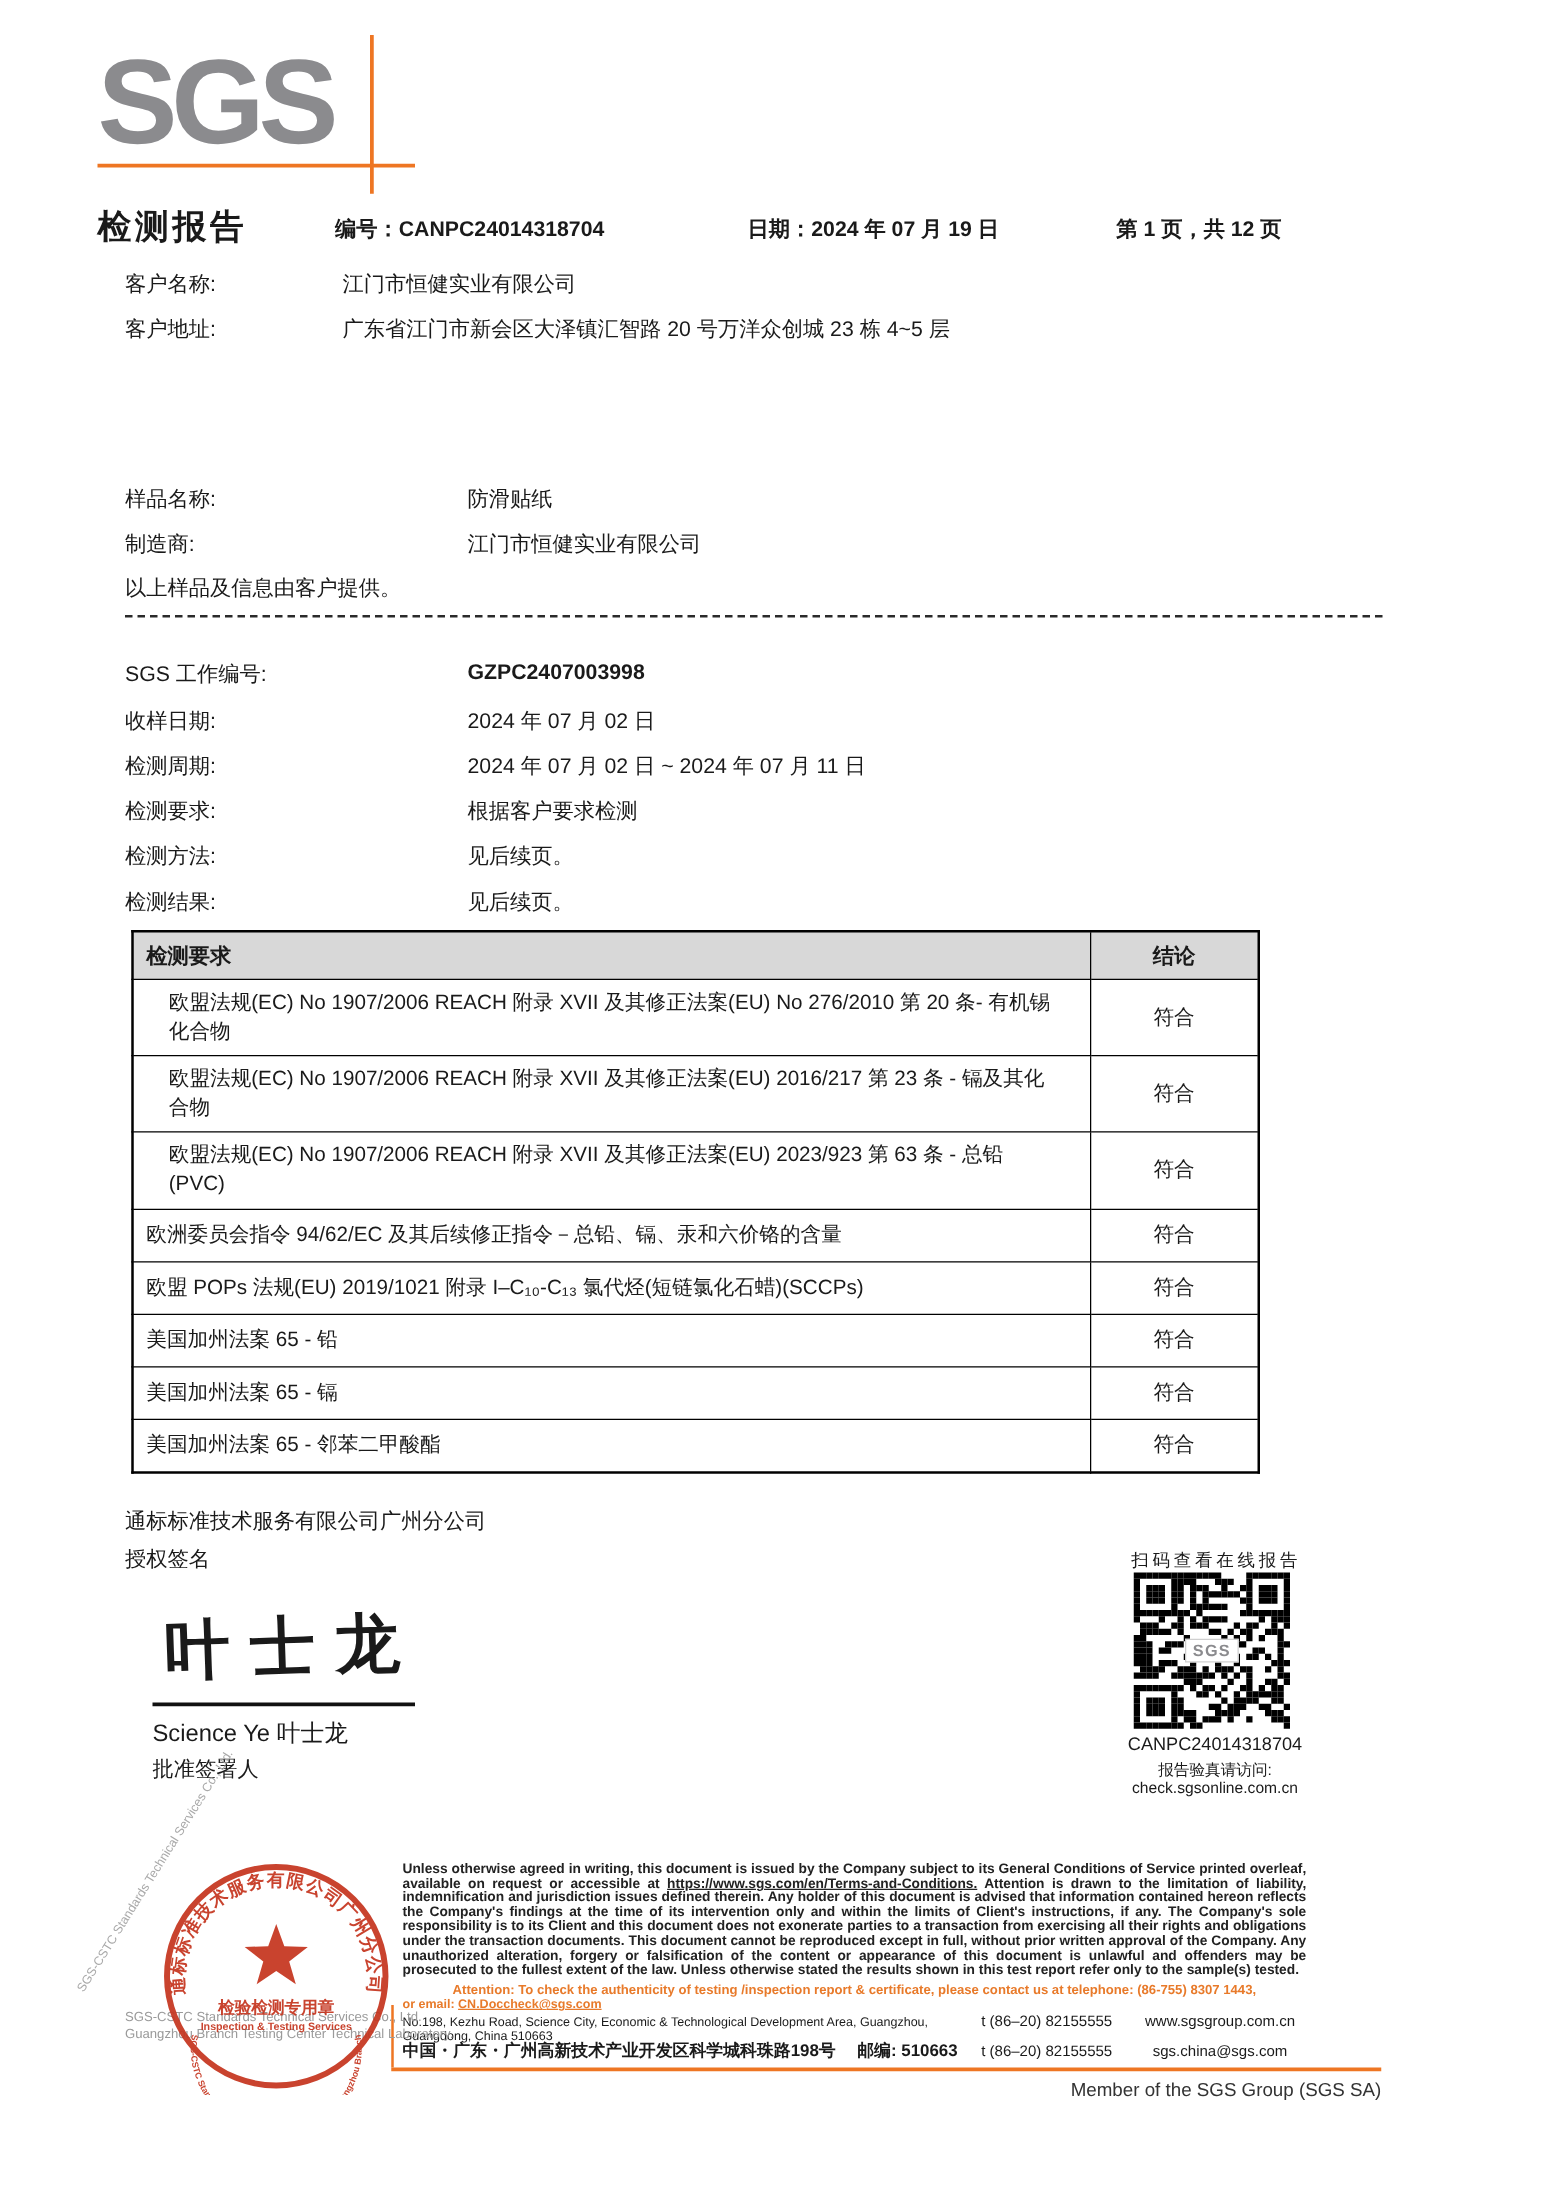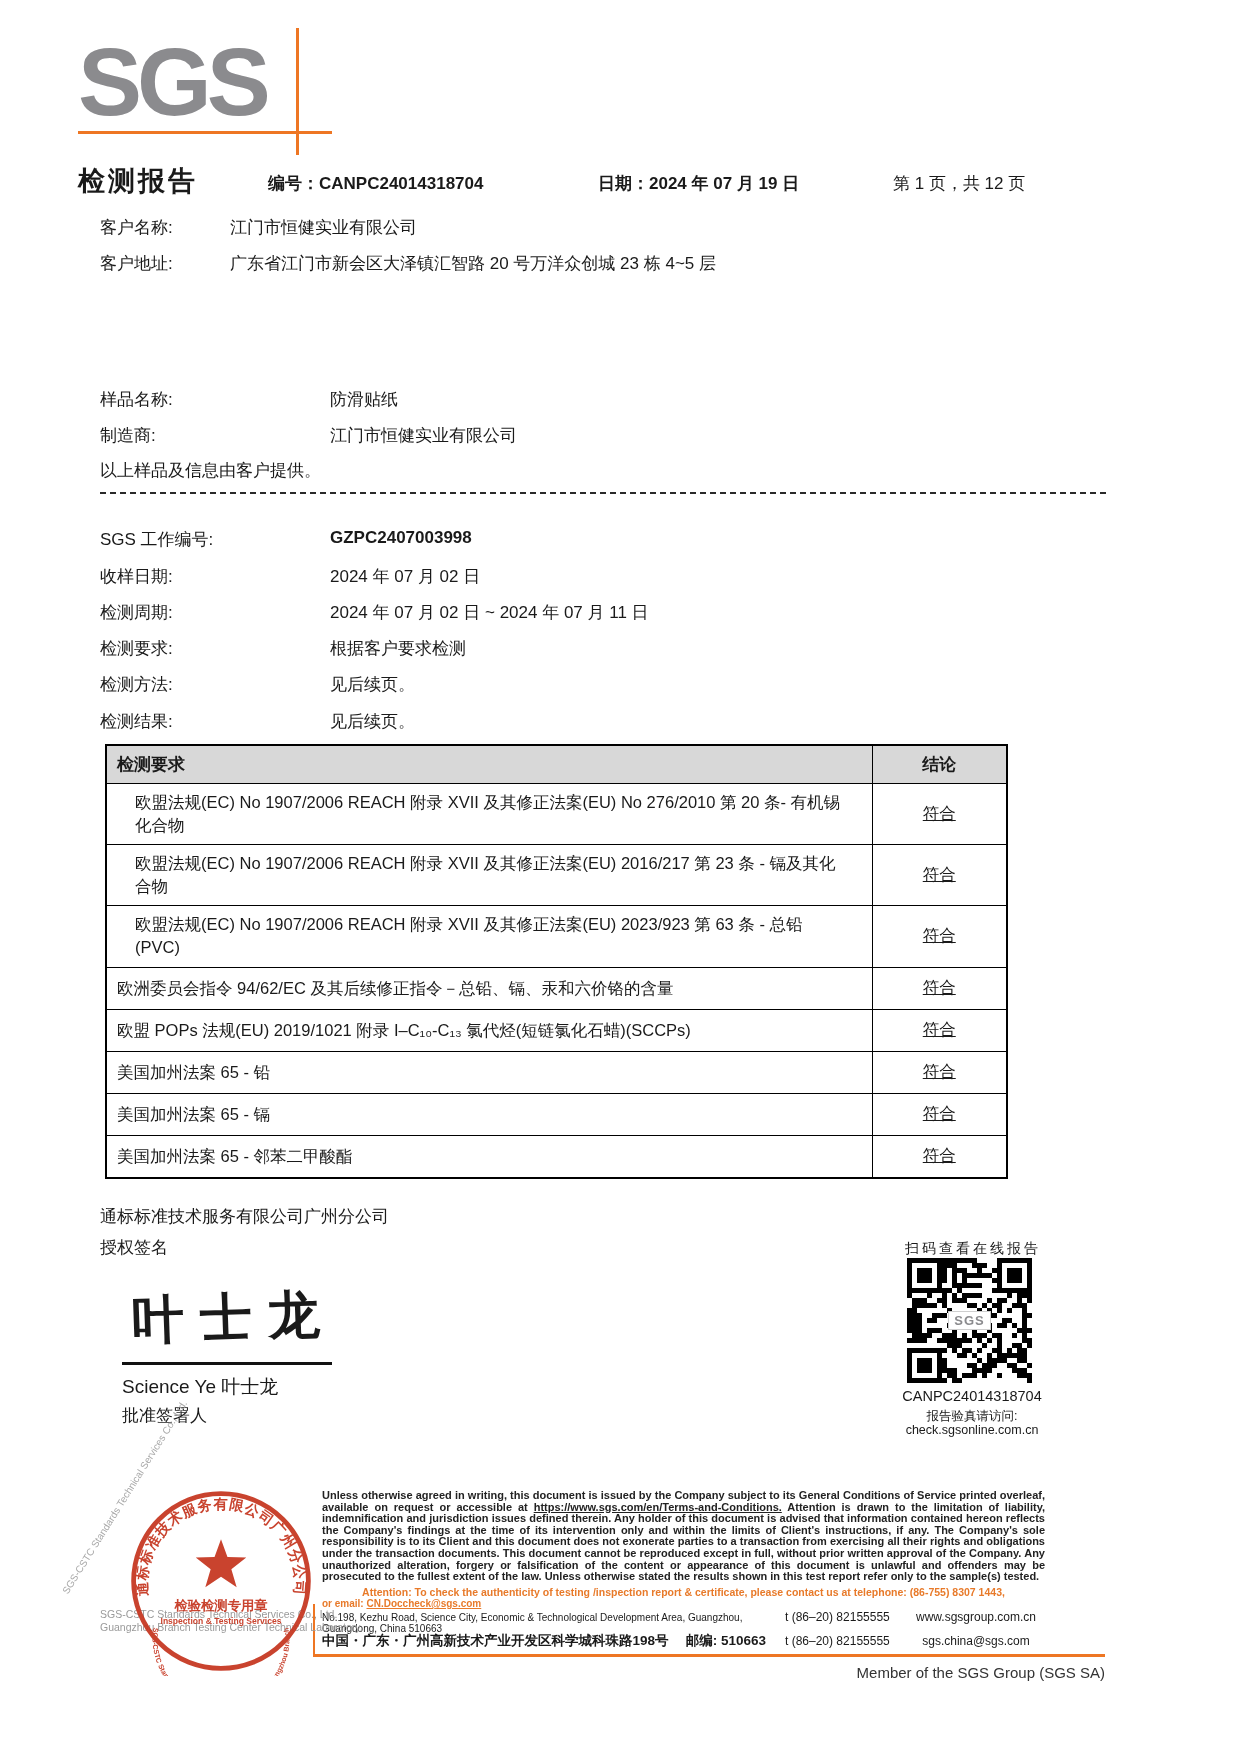--- a/index.html
+++ b/index.html
@@ -16,40 +16,40 @@
     color:#8b8b8e; letter-spacing:-5px; font-family:"Liberation Sans",sans-serif; }
   .logo-vline { left:296px; top:28px; width:3px; height:127px; background:#ee7623; }
   .logo-hline { left:78px; top:131px; width:254px; height:3px; background:#ee7623; }
 
   
   .doc-title { left:78px; top:163px; font-size:27px; font-weight:bold; letter-spacing:3px; }
   .meta { top:172px; font-size:17px; font-weight:bold; }
   .meta .lbl { font-weight:bold; }
   .m-no   { left:268px; }
   .m-date { left:598px; }
-  .m-page { left:893px; font-weight:normal; }
+  .m-page { left:893px; font-weight:bold; }
 
   
   .row-lbl { left:100px; font-size:17px; }
-  .row-val { font-size:17px; }
+  .row-val { font-size:17px;margin-left:44px; }
   .v230 { left:230px; }
   .v330 { left:330px; }
   .strongv { font-weight:bold; }
 
   .dash-line { left:100px; top:492px; width:1006px; border-top:2px dashed #2a2a2a; }
 
   
   table.results { position:absolute; left:105px; top:744px; width:903px;
     border-collapse:collapse; font-size:16.5px; }
   table.results th, table.results td { border:1px solid #000; }
   table.results { border:2px solid #000; }
   th.req-h { background:#d8d8d8; text-align:left; padding:7px 10px; font-size:17px; height:38px; }
   th.con-h { background:#d8d8d8; width:135px; text-align:center; padding:7px 16px; font-size:17px; }
   td.req { padding:7px 28px; line-height:1.4; }
-  td.con { text-align:center;text-decoration:underline; }
+  td.con { text-align:center; }
   tr.single td.req { padding:9px 10px; }
 
   
   .company-line { left:100px; top:1205px; font-size:17px; }
   .auth-line    { left:100px; top:1236px; font-size:17px; }
   .handwriting  { left:132px; top:1283px; font-size:52px; font-weight:bold; letter-spacing:16px;
     font-family:"DejaVu Serif", serif; transform:rotate(-2deg); z-index:3; }
   .sig-line { left:122px; top:1362px; width:210px; height:3px; background:#111; }
   .sig-name { left:122px; top:1374px; font-size:19px; }
   .sig-role { left:122px; top:1404px; font-size:17px; }

